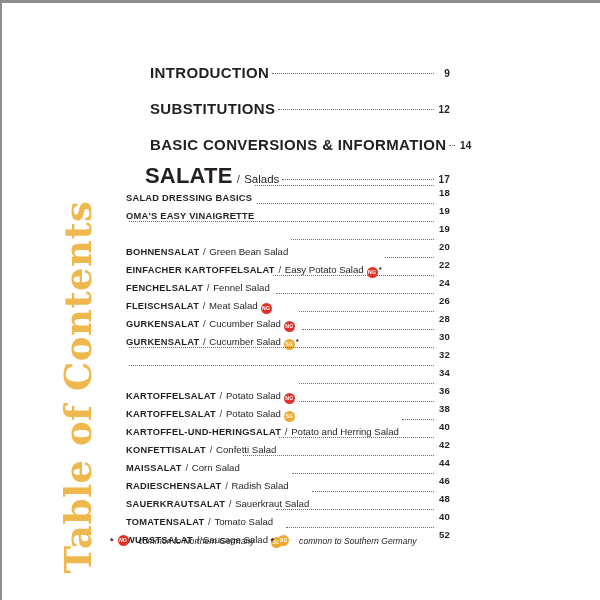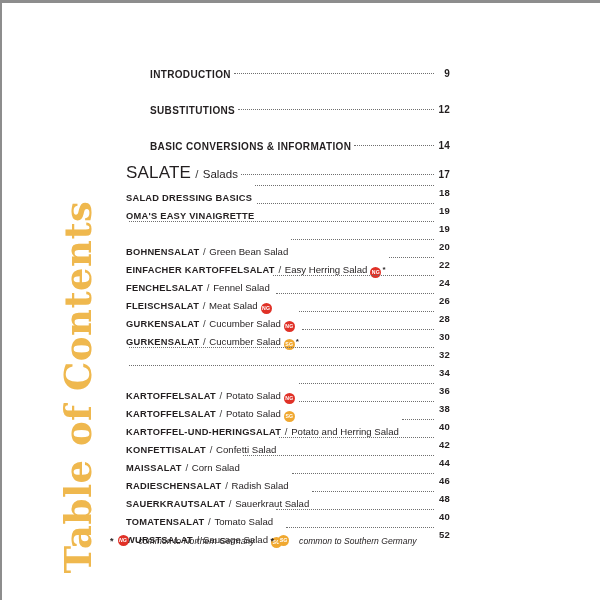--- a/index.html
+++ b/index.html
@@ -94,30 +94,31 @@
     padding: 0 1px;
   }
   .en {
     font-weight: 400;
     font-size: 9.6px;
     color: #231f20;
   }
 
   
   .entry.major { height: 36px; align-items: center; }
-  .entry.major .de { font-size: 10px; letter-spacing: 0.35px; padding-left: 24px; }
+  .entry.major .de { font-size: 15px; letter-spacing: 0.35px; padding-left: 24px; }
   .entry.major .leader { transform: translateY(0); }
   .entry.major .pageno { font-size: 10px; }
 
   
   .entry.section { height: 24px; align-items: baseline; }
   .entry.section .de {
-    font-size: 17px;
-    font-weight: 400;
+    font-size: 22px;
+    font-weight: 700;
     letter-spacing: 0.2px;
+    margin-left: 19px;
   }
   .entry.section .slash { font-size: 11.5px; }
   .entry.section .en { font-size: 11.5px; }
   .entry.section .pageno { font-size: 10px; }
   .entry.section .leader { transform: translateY(-3px); }
 
   
   .entry.row { height: 18px; }
 
   
@@ -211,21 +212,21 @@
       <div class="entry row">
         <span class="leader"></span>
         <span class="pageno">19</span>
       </div>
       <div class="entry row">
         <span class="label"><span class="de">BOHNENSALAT</span><span class="slash"> / </span><span class="en">Green Bean Salad</span></span>
         <span class="leader"></span>
         <span class="pageno">20</span>
       </div>
       <div class="entry row">
-        <span class="label"><span class="de">EINFACHER KARTOFFELSALAT</span><span class="slash"> / </span><span class="en">Easy Herring Salad</span><span class="badge ng">NG</span><span class="star">*</span></span>
+        <span class="label"><span class="de">EINFACHER KARTOFFELSALAT</span><span class="slash"> / </span><span class="en">Easy Potato Salad</span><span class="badge ng">NG</span><span class="star">*</span></span>
         <span class="leader"></span>
         <span class="pageno">22</span>
       </div>
       <div class="entry row">
         <span class="label"><span class="de">FENCHELSALAT</span><span class="slash"> / </span><span class="en">Fennel Salad</span></span>
         <span class="leader"></span>
         <span class="pageno">24</span>
       </div>
       <div class="entry row">
         <span class="label"><span class="de">FLEISCHSALAT</span><span class="slash"> / </span><span class="en">Meat Salad</span><span class="badge ng">NG</span></span>

